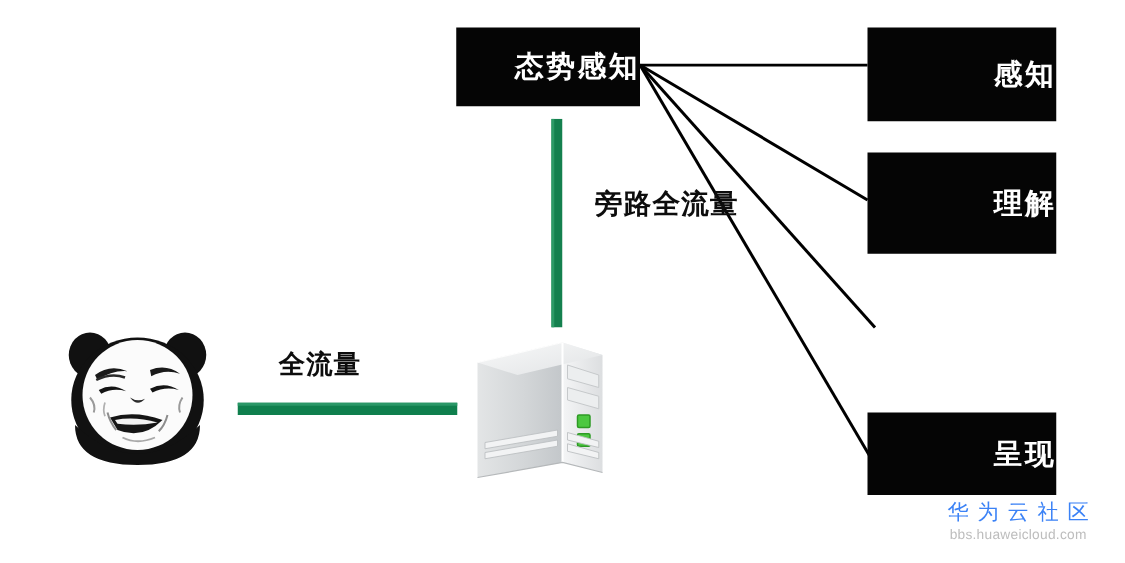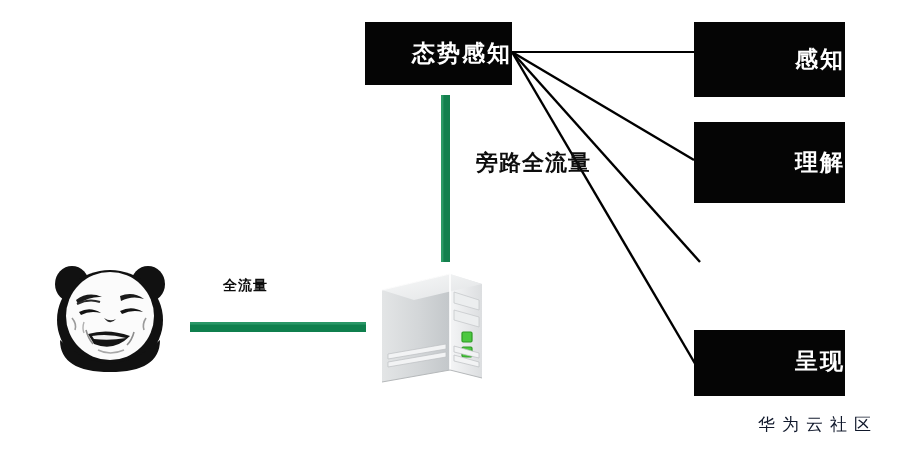--- a/index.html
+++ b/index.html
@@ -61,21 +61,20 @@
     left: 694px;
     top: 226px;
     width: 151px;
     height: 66px;
   }
   #node-presentation {
     left: 694px;
     top: 330px;
     width: 151px;
     height: 66px;
-    font-family: Liberation Mono, monospace;
   }
   #node-perception .node-label,
   #node-understanding .node-label,
   #node-prediction .node-label,
   #node-presentation .node-label { font-size: 23px; }
 
   
   #connector-lines {
     position: absolute;
     left: 0;
@@ -114,21 +113,21 @@
   }
   #label-bypass-traffic {
     left: 460px;
     top: 148px;
     font-size: 22px;
     margin-left: 16px;
   }
   #label-full-traffic {
     left: 223px;
     top: 277px;
-    font-size: 14px;
+    font-size: 21px;
   }
 
   
   #panda-face {
     position: absolute;
     left: 48px;
     top: 258px;
     width: 124px;
     height: 116px;
     z-index: 3;
@@ -148,21 +147,21 @@
   #watermark {
     position: absolute;
     right: 22px;
     bottom: 14px;
     text-align: center;
     z-index: 6;
     user-select: none;
   }
   #watermark-cn {
     font-size: 17px;
-    color: #0f172a;
+    color: #3b82f6;
     letter-spacing: 7px;
     line-height: 1.3;
     padding-left: 7px;
   }
   #watermark-url {
     font-size: 11px;
     color: #bdbdbd;
     letter-spacing: 0.2px;
     line-height: 1.4;
   }
@@ -280,15 +279,16 @@
     <path d="M10 92 L68 82 L68 87 L10 97 Z" fill="#f2f3f4" stroke="#bcbfc1" stroke-width="0.7"></path>
     <path d="M10 100 L68 90 L68 95 L10 105 Z" fill="#f2f3f4" stroke="#bcbfc1" stroke-width="0.7"></path>
     <path d="M76 84 L101 91 L101 96 L76 90 Z" fill="#f2f3f4" stroke="#bcbfc1" stroke-width="0.7"></path>
     <path d="M76 93 L101 100 L101 105 L76 99 Z" fill="#f2f3f4" stroke="#bcbfc1" stroke-width="0.7"></path>
 
     <path d="M4 120 L72 108 L104 116" stroke="#b5b8ba" stroke-width="1" fill="none"></path>
   </svg>
 
   <div id="watermark">
     <div id="watermark-cn">华为云社区</div>
+    <div id="watermark-url">bbs.huaweicloud.com</div>
   </div>
 
 </div>
 
 </body></html>

